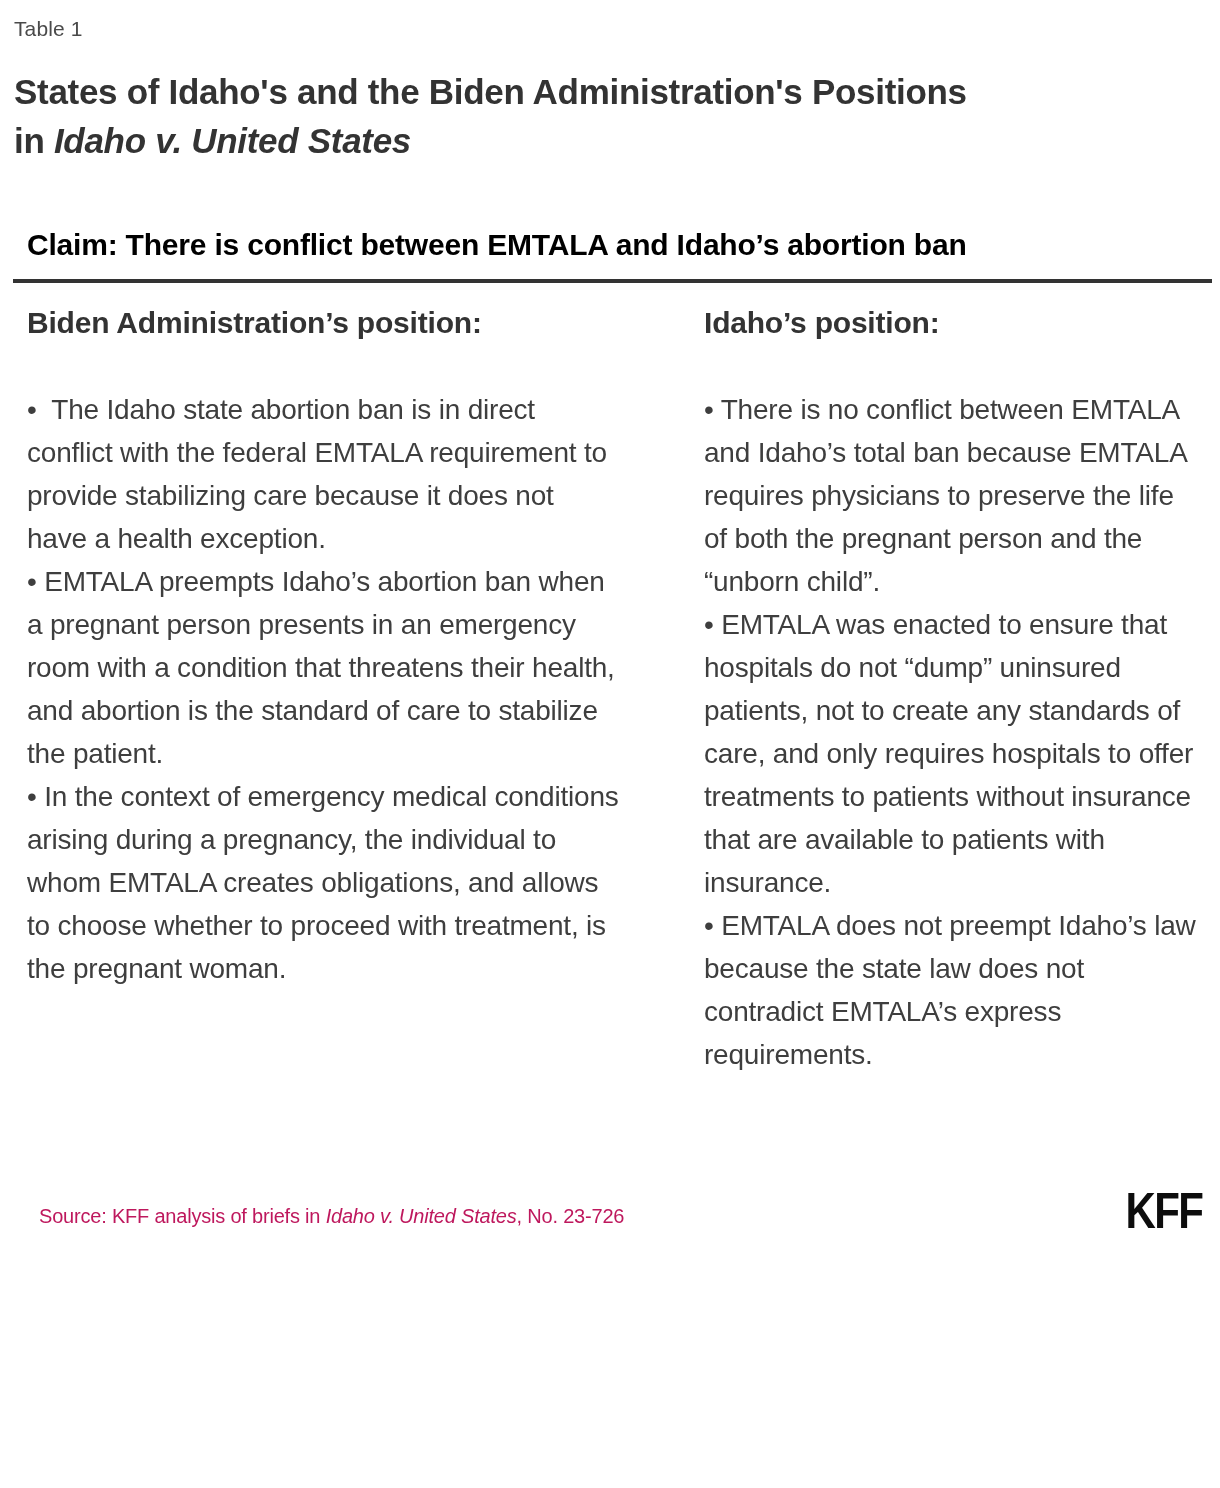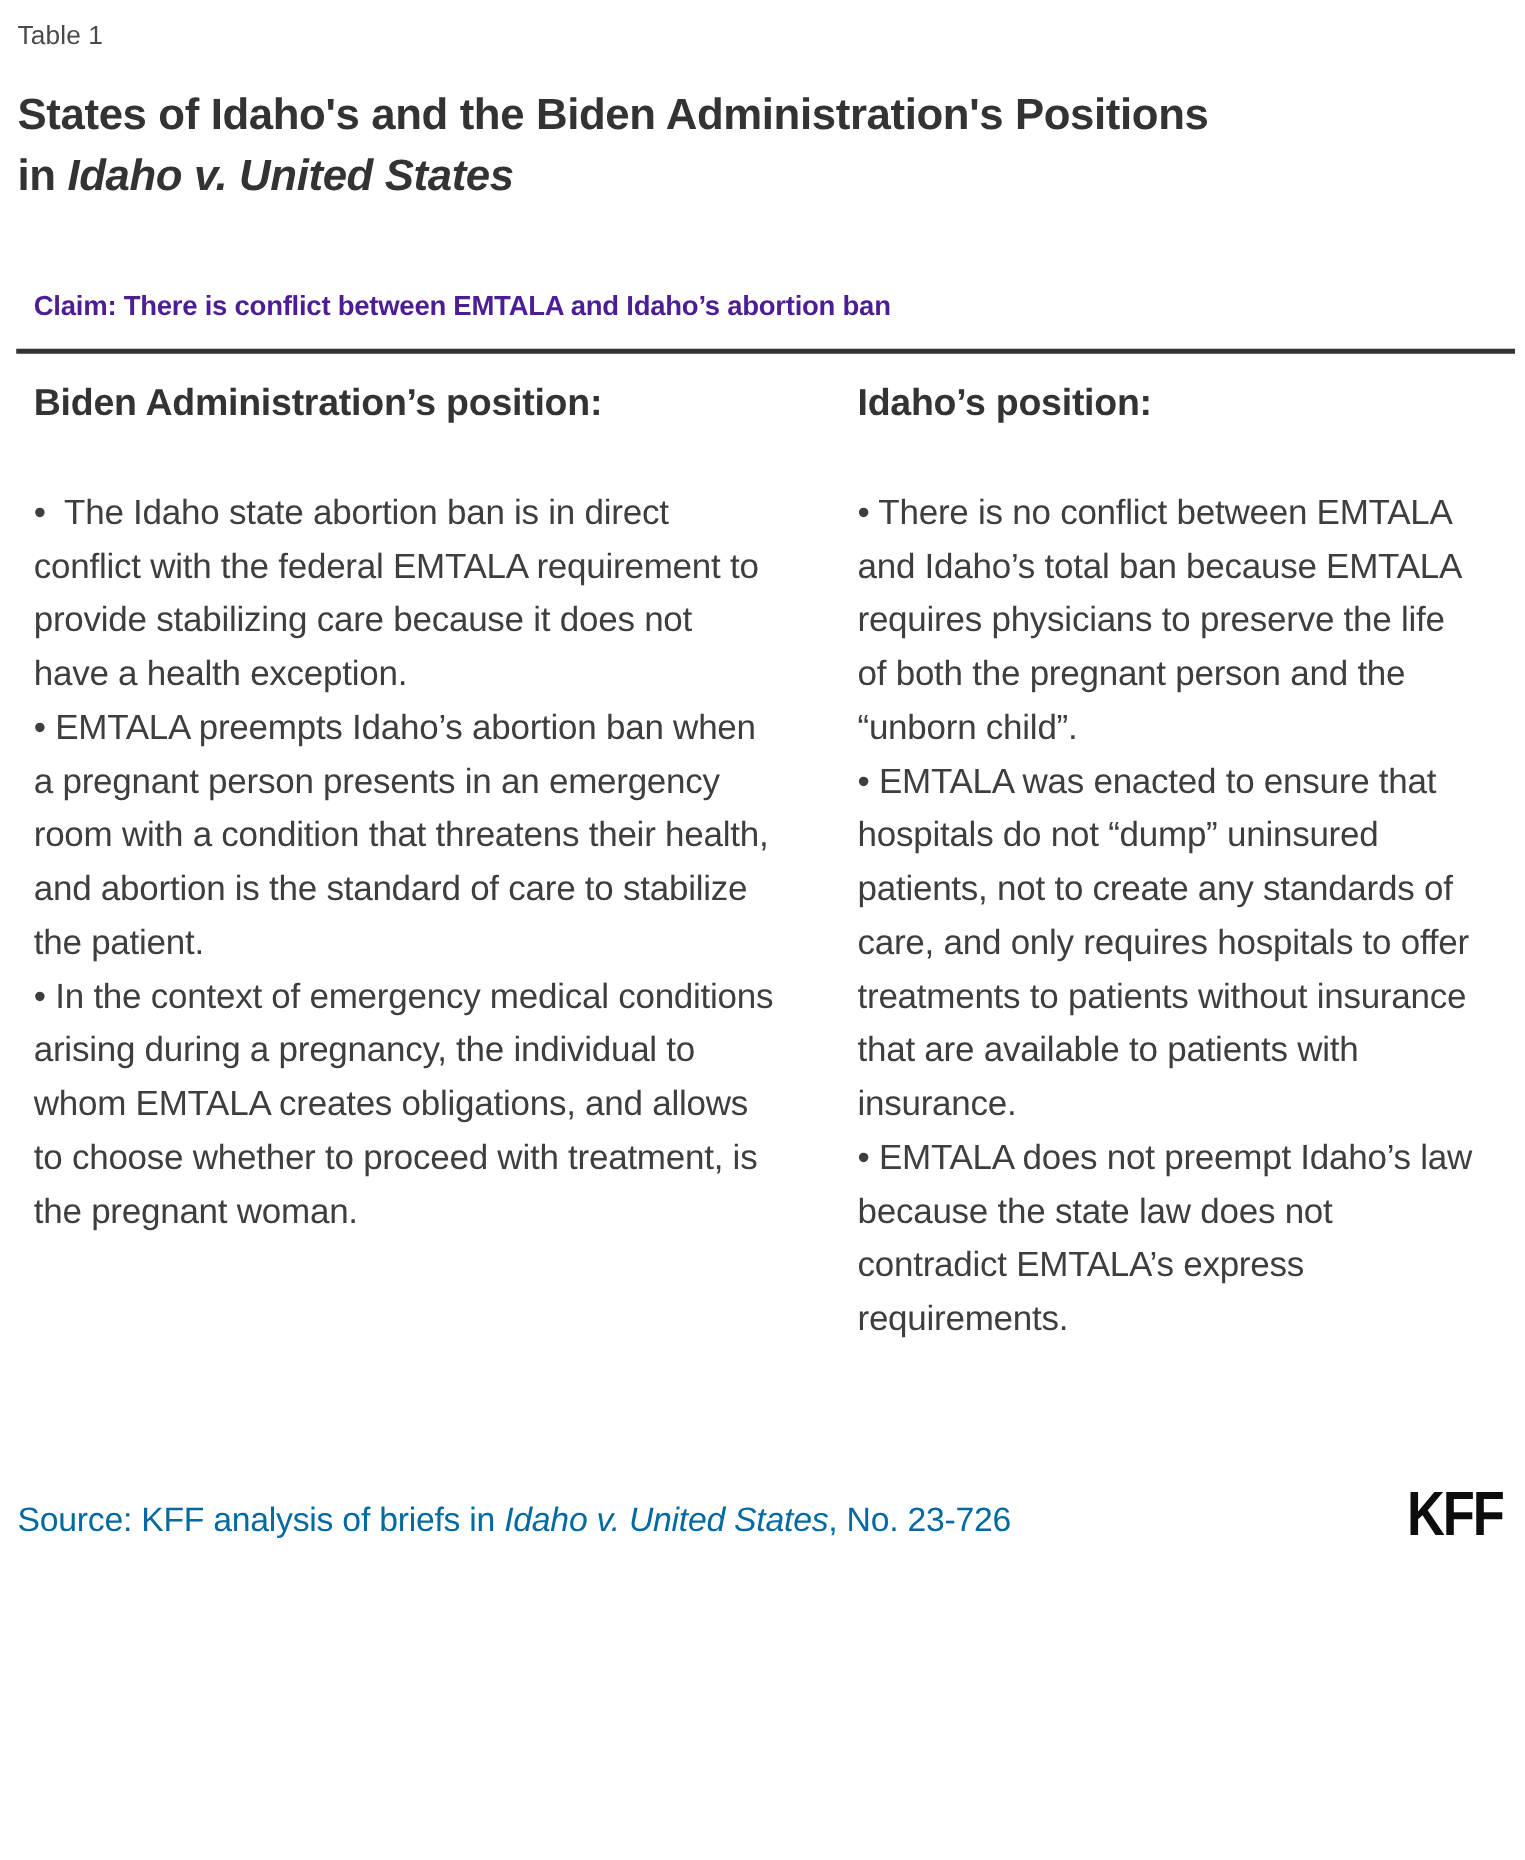--- a/index.html
+++ b/index.html
@@ -32,36 +32,36 @@
     font-weight: 800;
     color: #333333;
     letter-spacing: -0.3px;
   }
   .title .case {
     font-style: italic;
     font-weight: 800;
   }
   .claim {
     margin: 62px 14px 0 27px;
-    font-size: 22px;
+    font-size: 30px;
     line-height: 36px;
     font-weight: 700;
-    color: #4c1d95;
+    color: #000000;
     letter-spacing: -0.2px;
   }
   .divider {
     margin: 16px 8px 0 13px;
     border: none;
     border-top: 4px solid #333333;
     height: 0;
   }
   .columns {
     display: flex;
     margin: 22px 0 0 27px;
-    gap: 67px;
+    gap: 85px;
   }
   .col-left  { width: 592px; }
   .col-right { width: 500px; }
   .col-header {
     font-size: 30px;
     line-height: 36px;
     font-weight: 700;
     color: #333333;
     letter-spacing: -0.2px;
   }
@@ -76,24 +76,25 @@
   .footer {
     position: absolute;
     left: 14px;
     right: 18px;
     bottom: 12px;
     display: flex;
     justify-content: space-between;
     align-items: flex-end;
   }
   .source {
-    font-size: 27px;
+    font-size: 20px;
     line-height: 32px;
-    color: #0369a1;
+    color: #be185d;
     letter-spacing: -0.2px;
+    margin-left: 25px;
   }
   .source em { font-style: italic; }
   .kff-logo {
     font-size: 50px;
     line-height: 42px;
     font-weight: 900;
     color: #0d0d0d;
     letter-spacing: -2px;
     transform: scaleX(0.84);
     transform-origin: right bottom;

